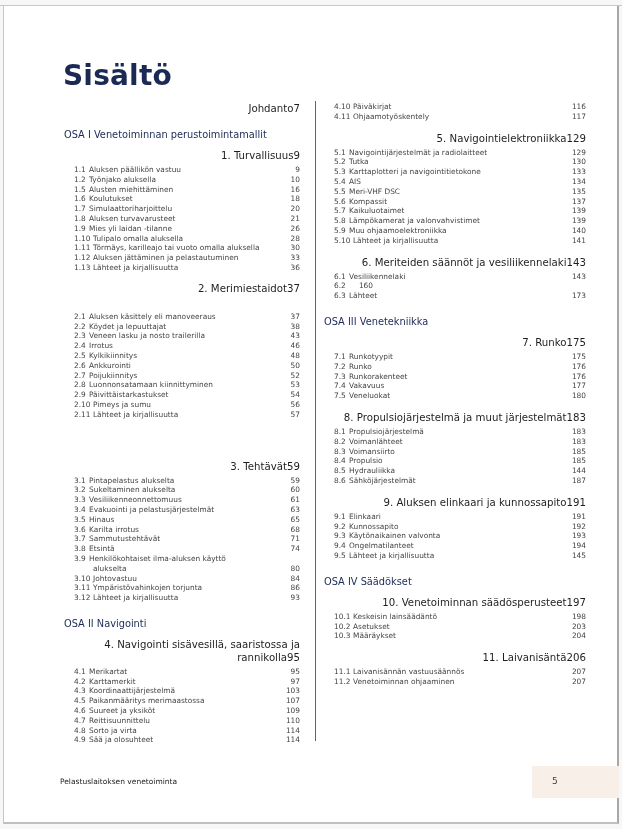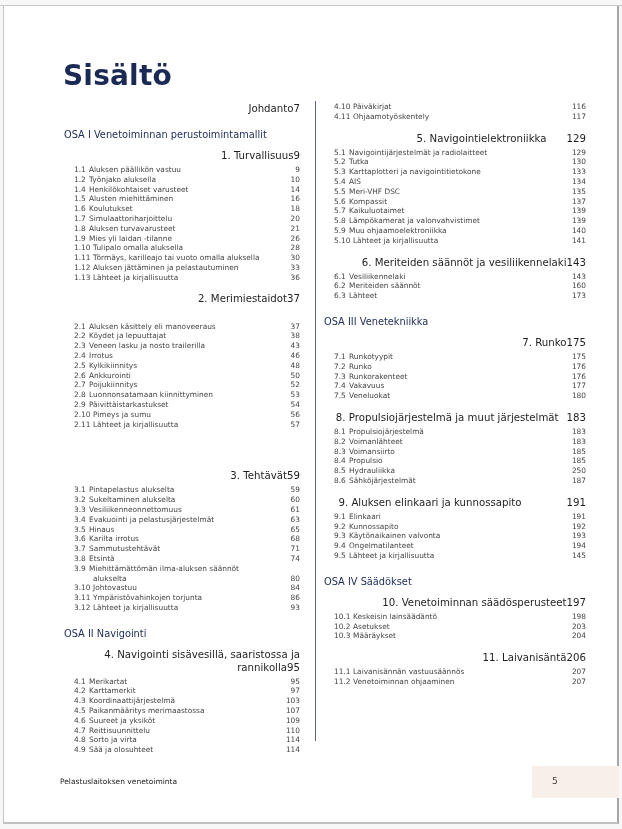--- a/index.html
+++ b/index.html
@@ -53,25 +53,20 @@
         <span class="sn">1.1</span>
         <span class="st">Aluksen päällikön vastuu</span>
         <span class="sp">9</span>
       </div>
       <div class="sub">
         <span class="sn">1.2</span>
         <span class="st">Työnjako aluksella</span>
         <span class="sp">10</span>
       </div>
       <div class="sub">
-        <span class="sn">1.4</span>
-        <span class="st">Henkilökohtaiset varusteet</span>
-        <span class="sp">14</span>
-      </div>
-      <div class="sub">
         <span class="sn">1.5</span>
         <span class="st">Alusten miehittäminen</span>
         <span class="sp">16</span>
       </div>
       <div class="sub">
         <span class="sn">1.6</span>
         <span class="st">Koulutukset</span>
         <span class="sp">18</span>
       </div>
       <div class="sub">
@@ -211,21 +206,21 @@
         <span class="st">Sammutustehtävät</span>
         <span class="sp">71</span>
       </div>
       <div class="sub">
         <span class="sn">3.8</span>
         <span class="st">Etsintä</span>
         <span class="sp">74</span>
       </div>
       <div class="sub">
         <span class="sn">3.9</span>
-        <span class="st">Miehittämättömän ilma-aluksen säännöt</span>
+        <span class="st">Henkilökohtaiset ilma-aluksen käyttö</span>
         <span class="sp"></span>
       </div>
       <div class="sub">
         <span class="sn" style="width:29px"></span>
         <span class="st">alukselta</span>
         <span class="sp">80</span>
       </div>
       <div class="sub wide">
         <span class="sn">3.10</span>
         <span class="st">Johtovastuu</span>
@@ -302,21 +297,21 @@
         <span class="st">Päiväkirjat</span>
         <span class="sp">116</span>
       </div>
       <div class="sub wide">
         <span class="sn">4.11</span>
         <span class="st">Ohjaamotyöskentely</span>
         <span class="sp">117</span>
       </div>
     </div>
   <div class="chapter-block" style="margin-bottom:10px;">
-      <div class="chap" style="margin-bottom: 3px; gap: 20px;">
+      <div class="chap" style="margin-bottom: 3px;">
         <span>5. Navigointielektroniikka</span>
         <span class="num">129</span>
       </div>
       <div class="sub">
         <span class="sn">5.1</span>
         <span class="st">Navigointijärjestelmät ja radiolaitteet</span>
         <span class="sp">129</span>
       </div>
       <div class="sub">
         <span class="sn">5.2</span>
@@ -369,21 +364,20 @@
         <span>6. Meriteiden säännöt ja vesiliikennelaki</span>
         <span class="num">143</span>
       </div>
       <div class="sub">
         <span class="sn">6.1</span>
         <span class="st">Vesiliikennelaki</span>
         <span class="sp">143</span>
       </div>
       <div class="sub">
         <span class="sn">6.2</span>
-        <span class="st">Meriteiden säännöt</span>
         <span class="sp">160</span>
       </div>
       <div class="sub">
         <span class="sn">6.3</span>
         <span class="st">Lähteet</span>
         <span class="sp">173</span>
       </div>
     </div>
 
   <div class="part" style="margin-bottom:8px;">OSA III Venetekniikka</div>
@@ -412,21 +406,21 @@
         <span class="st">Vakavuus</span>
         <span class="sp">177</span>
       </div>
       <div class="sub">
         <span class="sn">7.5</span>
         <span class="st">Veneluokat</span>
         <span class="sp">180</span>
       </div>
     </div>
   <div class="chapter-block" style="margin-bottom:10px;">
-      <div class="chap" style="margin-bottom: 3px; gap: 8px;">
+      <div class="chap" style="margin-bottom: 3px;">
         <span>8. Propulsiojärjestelmä ja muut järjestelmät</span>
         <span class="num">183</span>
       </div>
       <div class="sub">
         <span class="sn">8.1</span>
         <span class="st">Propulsiojärjestelmä</span>
         <span class="sp">183</span>
       </div>
       <div class="sub">
         <span class="sn">8.2</span>
@@ -439,30 +433,30 @@
         <span class="sp">185</span>
       </div>
       <div class="sub">
         <span class="sn">8.4</span>
         <span class="st">Propulsio</span>
         <span class="sp">185</span>
       </div>
       <div class="sub">
         <span class="sn">8.5</span>
         <span class="st">Hydrauliikka</span>
-        <span class="sp">250</span>
+        <span class="sp">144</span>
       </div>
       <div class="sub">
         <span class="sn">8.6</span>
         <span class="st">Sähköjärjestelmät</span>
         <span class="sp">187</span>
       </div>
     </div>
   <div class="chapter-block" style="margin-bottom:14px;">
-      <div class="chap" style="margin-bottom: 3px; gap: 45px;">
+      <div class="chap" style="margin-bottom: 3px;">
         <span>9. Aluksen elinkaari ja kunnossapito</span>
         <span class="num">191</span>
       </div>
       <div class="sub">
         <span class="sn">9.1</span>
         <span class="st">Elinkaari</span>
         <span class="sp">191</span>
       </div>
       <div class="sub">
         <span class="sn">9.2</span>

